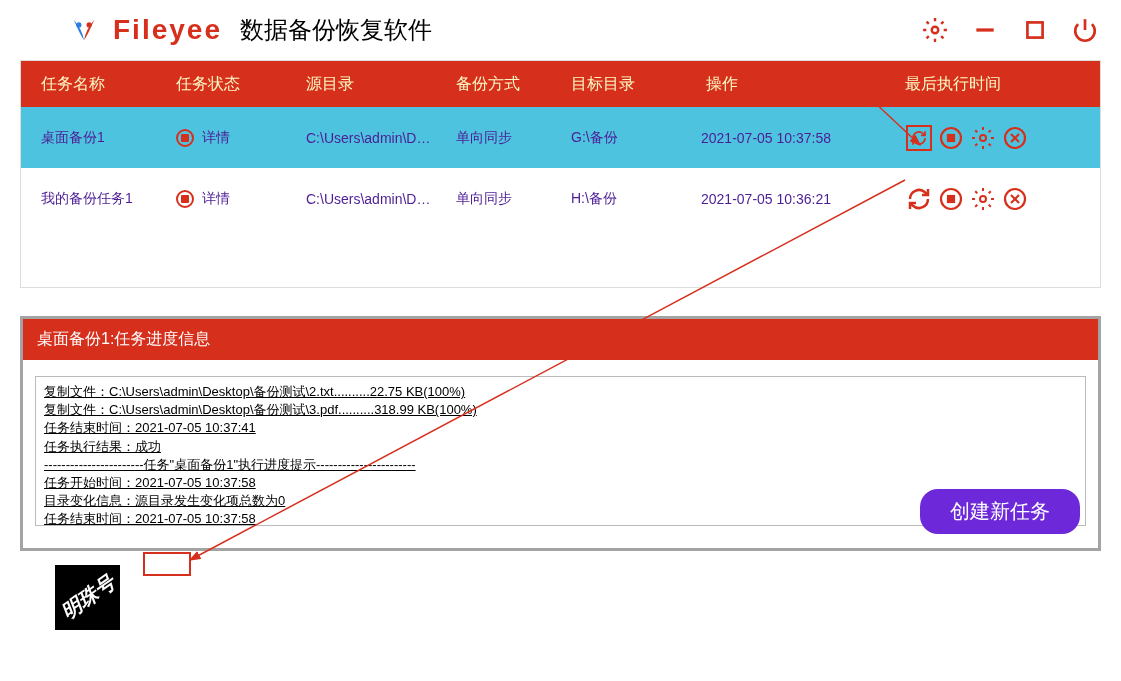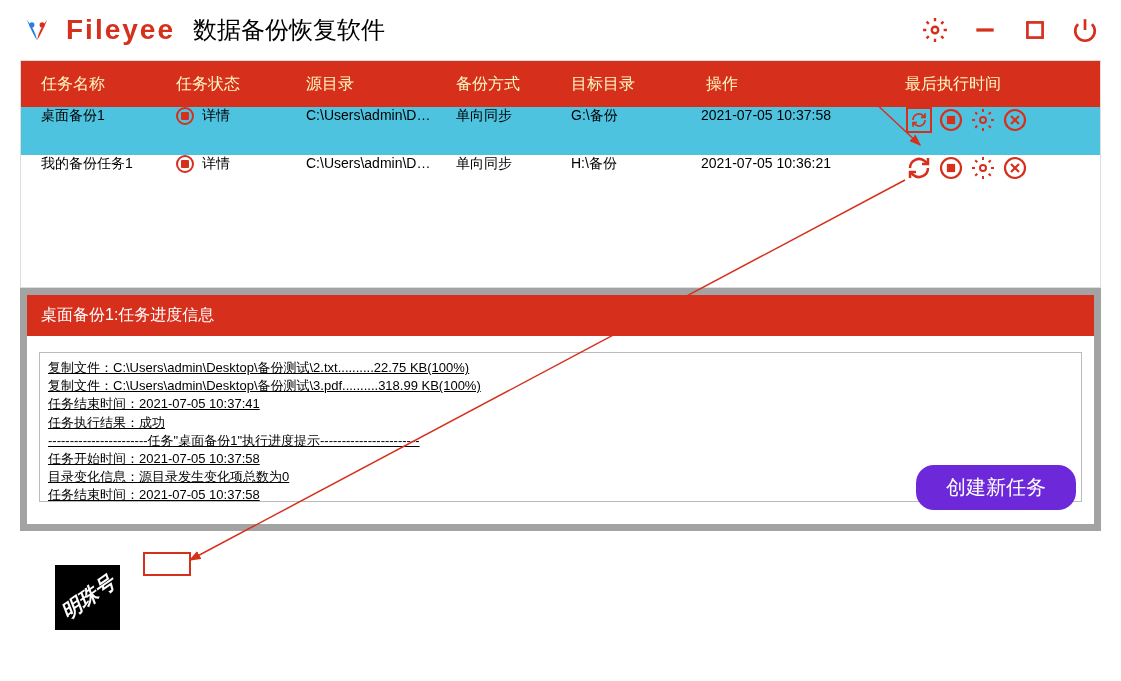--- a/index.html
+++ b/index.html
@@ -1,18 +1,18 @@
 <!DOCTYPE html>
 <html><head>
   <meta charset="utf-8">
   <style>
     * { margin: 0; padding: 0; box-sizing: border-box; }
     body { font-family: "Microsoft YaHei", Arial, sans-serif; background: #fff; width: 1121px; height: 681px; position: relative; overflow: hidden; }
     
-    .titlebar { display: flex; align-items: center; padding: 10px 20px; height: 60px; gap: 8px; }
+    .titlebar { display: flex; align-items: center; padding: 10px 20px; height: 60px; gap: 8px; margin-left: 47px; }
     .logo { width: 34px; height: 34px; position: relative; }
     .logo svg { width: 100%; height: 100%; }
     .brand { color: #d6301d; font-size: 28px; font-weight: bold; letter-spacing: 2px; margin-left: 4px; }
     .subtitle { color: #000000; font-size: 24px; margin-left: 10px; text-align: right; }
     .titlebar-spacer { flex: 1; }
     .titlebar-btn { width: 32px; height: 32px; display: flex; align-items: center; justify-content: center; cursor: pointer; color: #d6301d; margin-left: 10px; }
     .titlebar-btn svg { width: 26px; height: 26px; }
     
     .content { padding: 0 20px; }
     
@@ -21,35 +21,35 @@
     .th { padding: 0 10px; }
     .c1 { width: 145px; padding-left: 20px; }
     .c2 { width: 130px; }
     .c3 { width: 150px; }
     .c4 { width: 115px; }
     .c5 { width: 130px; }
     .c6 { width: 205px; }
     .c7 { flex: 1; padding-left: 15px; }
     
     .tbody { height: 180px; background: #fff; }
-    .tr { display: flex; height: 48px; font-size: 14px; color: #000000; }
+    .tr { display: flex; align-items: center; height: 61px; font-size: 14px; color: #4c1d95; }
     .tr.selected { background: #4ec3e0; }
     .td { padding: 0 10px; white-space: nowrap; overflow: hidden; text-overflow: ellipsis; }
     .td.c1 { padding-left: 20px; }
     
     .status-cell { display: flex; align-items: center; gap: 8px; }
     .status-dot { width: 18px; height: 18px; border: 2px solid #d6301d; border-radius: 50%; display: flex; align-items: center; justify-content: center; }
     .status-dot-inner { width: 8px; height: 8px; background: #d6301d; border-radius: 1px; }
     
     .actions { display: flex; gap: 6px; align-items: center; }
     .action-btn { width: 26px; height: 26px; display: flex; align-items: center; justify-content: center; cursor: pointer; color: #d6301d; }
     .action-btn svg { width: 24px; height: 24px; }
     .sync-highlight { border: 2px solid #d6301d; padding: 3px; }
     
-    .progress-panel { border: 7px solid #a3a3a3; }
+    .progress-panel { margin-top: 28px; border: 3px solid #a3a3a3; }
     .progress-header { background: #d6301d; color: #fff; padding: 10px 14px; font-size: 16px; }
     .progress-body { padding: 16px 12px 22px 12px; background: #fff; position: relative; }
     .log-box { border: 1px solid #bbb; padding: 6px 8px; height: 150px; overflow-y: scroll; font-size: 13px; line-height: 1.4; color: #000; position: relative; text-decoration: underline; }
     .log-line { white-space: nowrap; }
     
     .result-highlight { position: absolute; border: 2px solid #d6301d; width: 48px; height: 24px; left: 143px; top: 552px; pointer-events: none; }
     
     .create-btn { background: #6d28d9; color: #fff; border: none; border-radius: 18px; padding: 9px 30px; font-size: 20px; cursor: pointer; position: absolute; right: 18px; bottom: 14px; }
     
     .watermark { position: absolute; left: 55px; top: 565px; width: 65px; height: 65px; background: #000; transform: rotate(0deg); overflow: hidden; display: flex; align-items: center; justify-content: center; }

